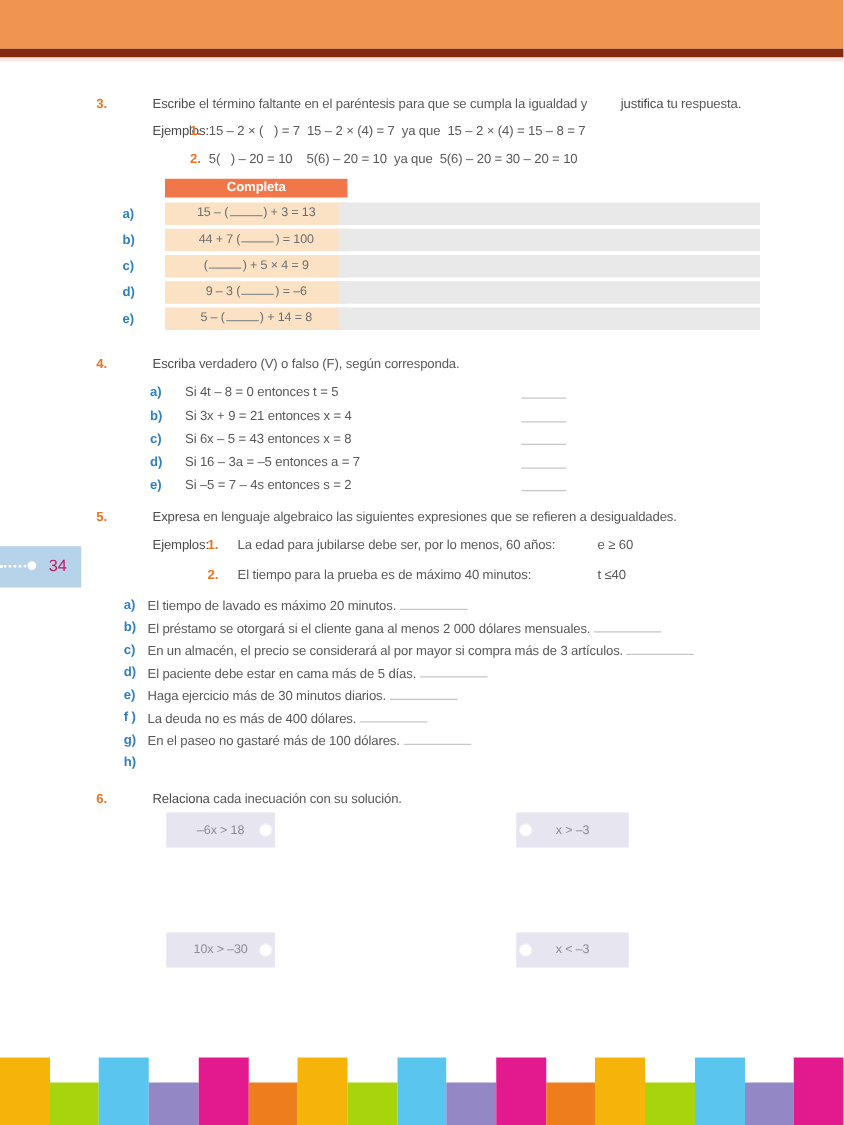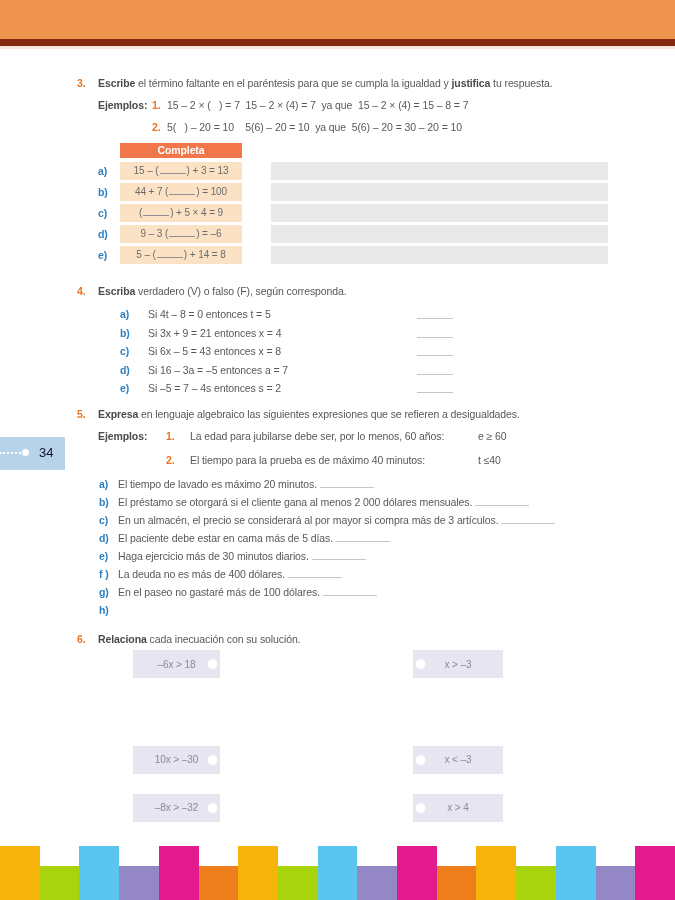--- a/index.html
+++ b/index.html
@@ -3,37 +3,37 @@
 <meta charset="utf-8">
 <style>
   html,body{margin:0;padding:0;background:#fff;}
   .page{position:relative;width:675px;height:900px;background:#ffffff;overflow:hidden;
         font-family:"Liberation Sans",sans-serif;color:#58585a;font-size:10.5px;letter-spacing:-0.1px;}
   
   .topbar{position:absolute;left:0;top:0;width:675px;height:39px;background:#f0954f;}
   .topstripe{position:absolute;left:0;top:39px;width:675px;height:7px;background:#82290f;}
   .topstripe2{position:absolute;left:0;top:46px;width:675px;height:3px;background:#f8e7de;}
 
-  .bold{font-weight:bold;color:#4a4a4c;}
+  .bold{font-weight:normal;color:#4a4a4c;margin-left:24px;}
   .orange{color:#e87425;font-weight:bold;}
   .blue{color:#2e80c0;font-weight:bold;}
 
   .row{position:absolute;left:77px;width:580px;height:15px;white-space:nowrap;}
   .row > span{position:absolute;top:0;}
   .pre{white-space:pre;}
 
   
   .h-num{left:0;}
   .h-title{left:21px;width:545px;}
 
   
   .tcell{position:absolute;box-sizing:border-box;}
   .t-head{background:#f1774b;color:#ffffff;font-weight:bold;text-align:center;
           font-size:10.5px;line-height:15px;height:15px;}
-  .t-col1{left:120px;width:122px;}
+  .t-col1{left:132px;width:146px;}
   .t-col2{left:271px;width:337px;}
   .t-peach{background:#fbe2c5;height:18px;text-align:center;line-height:18px;color:#6b6b6d;font-size:10px;}
   .t-gray{background:#e9e9e9;height:18px;}
   .t-letter{position:absolute;left:98px;width:20px;line-height:18px;}
   .cellblank{display:inline-block;width:26px;height:9px;border-bottom:1px solid #8f8f92;margin:0 1px;}
 
   
   .ltr4{left:43px;}
   .txt4{left:71px;}
   .blank4{left:340px;top:2px;width:36px;height:10px;border-bottom:1px solid #c6c6c8;}
@@ -56,21 +56,21 @@
   .mbox-r{left:336px;width:90px;}
   .dot{position:absolute;top:50%;transform:translateY(-50%);width:9px;height:9px;border-radius:50%;
        background:#ffffff;box-shadow:0 0 0 1px rgba(255,255,255,0.4);}
   .dot-r{right:3px;}
   .dot-l{left:3px;}
 
   
   .tab{position:absolute;left:0;top:437px;width:65px;height:33px;background:#b7d3ea;}
   .tab-dots{position:absolute;left:0;top:15px;width:21px;border-top:2px dotted #ffffff;}
   .tab-dot{position:absolute;left:22px;top:12px;width:7px;height:7px;border-radius:50%;background:#ffffff;}
-  .tab-num{position:absolute;left:39px;top:8px;font-size:13px;color:#0f172a;letter-spacing:0;}
+  .tab-num{position:absolute;left:39px;top:8px;font-size:13px;color:#be185d;letter-spacing:0;}
 
   
   .footer{position:absolute;left:0;bottom:0;width:675px;height:54px;display:flex;align-items:flex-end;}
   .bar{flex:1;}
   .bar.tall{height:54px;}
   .bar.short{height:34px;}
 </style>
 </head>
 <body>
 
@@ -215,30 +215,20 @@
       </div>
   </div>
   <div class="pair" style="top:745.5px">
     <div class="mbox mbox-l">
         <span>10x &gt; –30</span>
         <span class="dot dot-r"></span>
       </div>
     <div class="mbox mbox-r">
         <span class="dot dot-l"></span>
         <span>x &lt; –3</span>
-      </div>
-  </div>
-  <div class="pair" style="top:793.5px">
-    <div class="mbox mbox-l">
-        <span>–8x &gt; –32</span>
-        <span class="dot dot-r"></span>
-      </div>
-    <div class="mbox mbox-r">
-        <span class="dot dot-l"></span>
-        <span>x &gt; 4</span>
       </div>
   </div>
 
   <div class="tab">
     <span class="tab-dots"></span>
     <span class="tab-dot"></span>
     <span class="tab-num">34</span>
   </div>
 
   <div class="footer">

